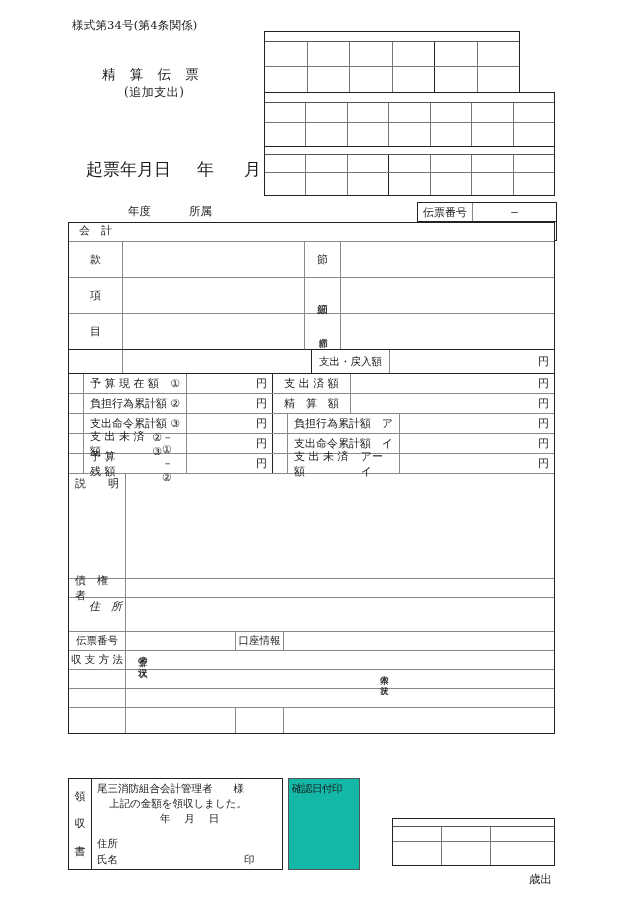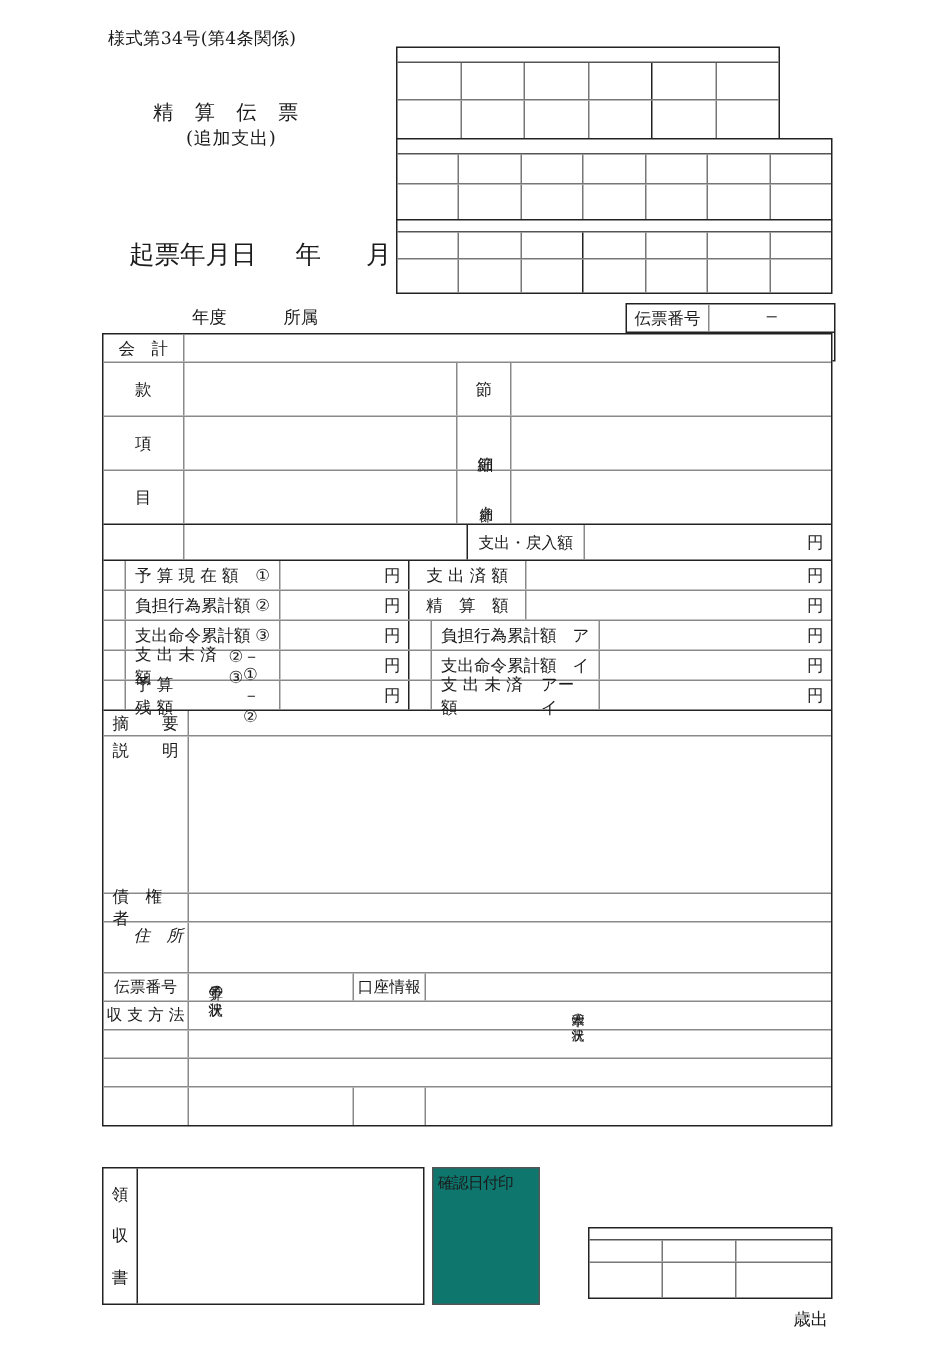--- a/index.html
+++ b/index.html
@@ -48,21 +48,21 @@
   .vouch{position:absolute;left:417px;top:202px;width:138px;border:1.6px solid #222;background:#fff;}
   .vouch .vrow{display:flex;height:18px;font-family:Liberation Mono, monospace;}
   .vouch .vrow+.vrow{border-top:1.6px solid #222;}
   .vouch .vc1{width:54px;font-size:11px;display:flex;align-items:center;justify-content:center;letter-spacing:0;}
   .vouch .vc2{flex:1;border-left:1px solid #8a8a8a;display:flex;align-items:center;justify-content:center;font-size:11px;}
 
   
   .receipt{left:68px;top:778px;width:215px;height:92px;border:1.6px solid #222;background:#fff;display:flex;}
   .receipt .rv{width:22px;border-right:1.6px solid #222;display:flex;flex-direction:column;align-items:center;justify-content:space-around;font-size:11px;padding:4px 0;}
   .receipt .rb{flex:1;position:relative;font-size:11px;}
-  .confirm{left:288px;top:778px;width:72px;height:92px;border:1px solid #555;background:#0f766e;}
+  .confirm{left:288px;top:778px;width:72px;height:92px;border:1px solid #555;background:#14b8a6;}
   .confirm .ct{font-size:10.5px;padding:3px 2px 0 3px;letter-spacing:-0.5px;}
   .botstamp{left:392px;top:818px;width:163px;height:48px;border:1.6px solid #222;background:#fff;display:flex;flex-direction:column;}
   .saishutsu{left:529px;top:872px;font-size:11.5px;}
 </style>
 </head>
 <body>
 
 <div class="page">
 
   <div class="abs form-code">様式第34号(第4条関係)</div>
@@ -148,21 +148,21 @@
       <div class="vc2">—</div>
     </div>
     <div class="vrow">
       <div class="vc1">予算種別</div>
       <div class="vc2"></div>
     </div>
   </div>
 
   <div class="abs ledger">
 
-    <div class="row" style="height:18px;">
+    <div class="row" style="height:18px;flex-direction:column;">
       <div class="cell c" style="width:53px;">会　計</div>
       <div class="cell" style="width:296px;"></div>
       <div class="cell" style="flex:1;border-left:none;"></div>
     </div>
 
     <div class="row" style="height:36px;">
       <div class="cell c" style="width:53px;">款</div>
       <div class="cell" style="width:182px;"></div>
       <div class="cell c" style="width:36px;">節</div>
       <div class="cell" style="flex:1;"></div>
@@ -290,24 +290,20 @@
       <div class="cell sp" style="width:112px;">
         <span>支 出 未 済 額</span>
         <span>アーイ</span>
       </div>
       <div class="cell r" style="flex:1;">
         <span></span>
         <span style="margin-left:3px;">円</span>
       </div>
     </div>
 
-    <div class="row thick" style="height:17px;">
-      <div class="cell sp" style="width:56px;">摘　　要</div>
-      <div class="cell" style="flex:1;"></div>
-    </div>
 
     <div class="row" style="height:105px;">
       <div class="cell sp" style="width:56px;align-items:flex-start;padding-top:2px;">説　　明</div>
       <div class="cell" style="flex:1;align-items:flex-start;padding-top:2px;"></div>
     </div>
 
     <div class="row" style="height:19px;">
       <div class="cell sp" style="width:56px;">債　権　者</div>
       <div class="cell" style="flex:1;"></div>
     </div>
@@ -352,20 +348,28 @@
       <div class="cell" style="flex:1;"></div>
     </div>
 
   </div>
 
   <div class="abs receipt">
     <div class="rv">
       <span>領</span>
       <span>収</span>
       <span>書</span>
+    </div>
+    <div class="rb">
+      <div style="position:absolute;left:5px;top:3px;font-size:10.5px;">尾三消防組合会計管理者　　様</div>
+      <div style="position:absolute;left:17px;top:18px;font-size:10.5px;">上記の金額を領収しました。</div>
+      <div style="position:absolute;left:68px;top:33px;font-size:10.5px;">年　 月　 日</div>
+      <div style="position:absolute;left:5px;top:58px;font-size:10.5px;">住所</div>
+      <div style="position:absolute;left:5px;top:74px;font-size:10.5px;">氏名</div>
+      <div style="position:absolute;left:152px;top:74px;font-size:10.5px;">印</div>
     </div>
   </div>
 
   <div class="abs confirm">
     <div class="ct">確認日付印</div>
   </div>
 
   <div class="abs botstamp">
     <div style="height:7px;border-bottom:1.2px solid #555;"></div>
     <div style="display:flex;flex:0 0 14px;">

